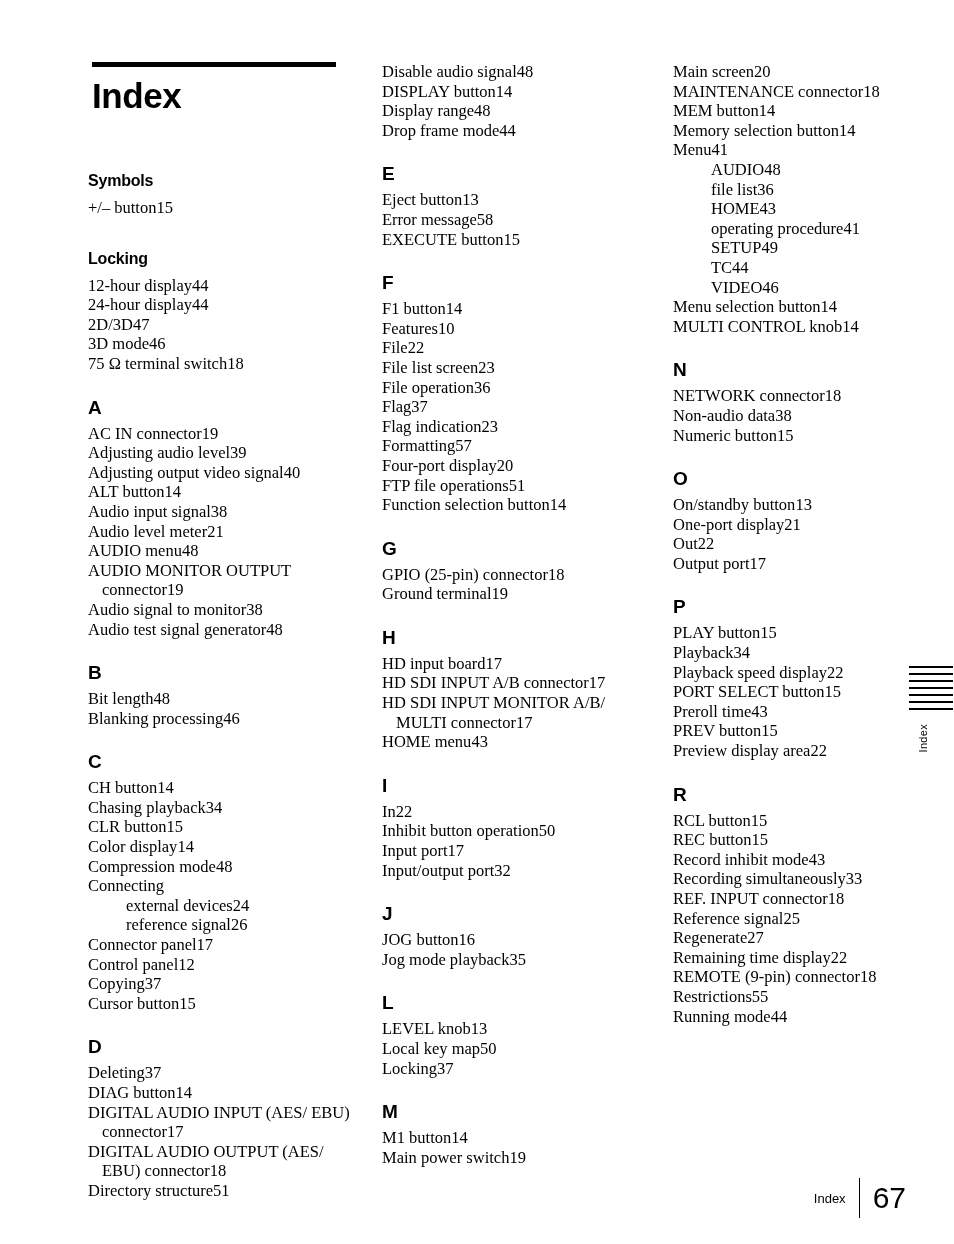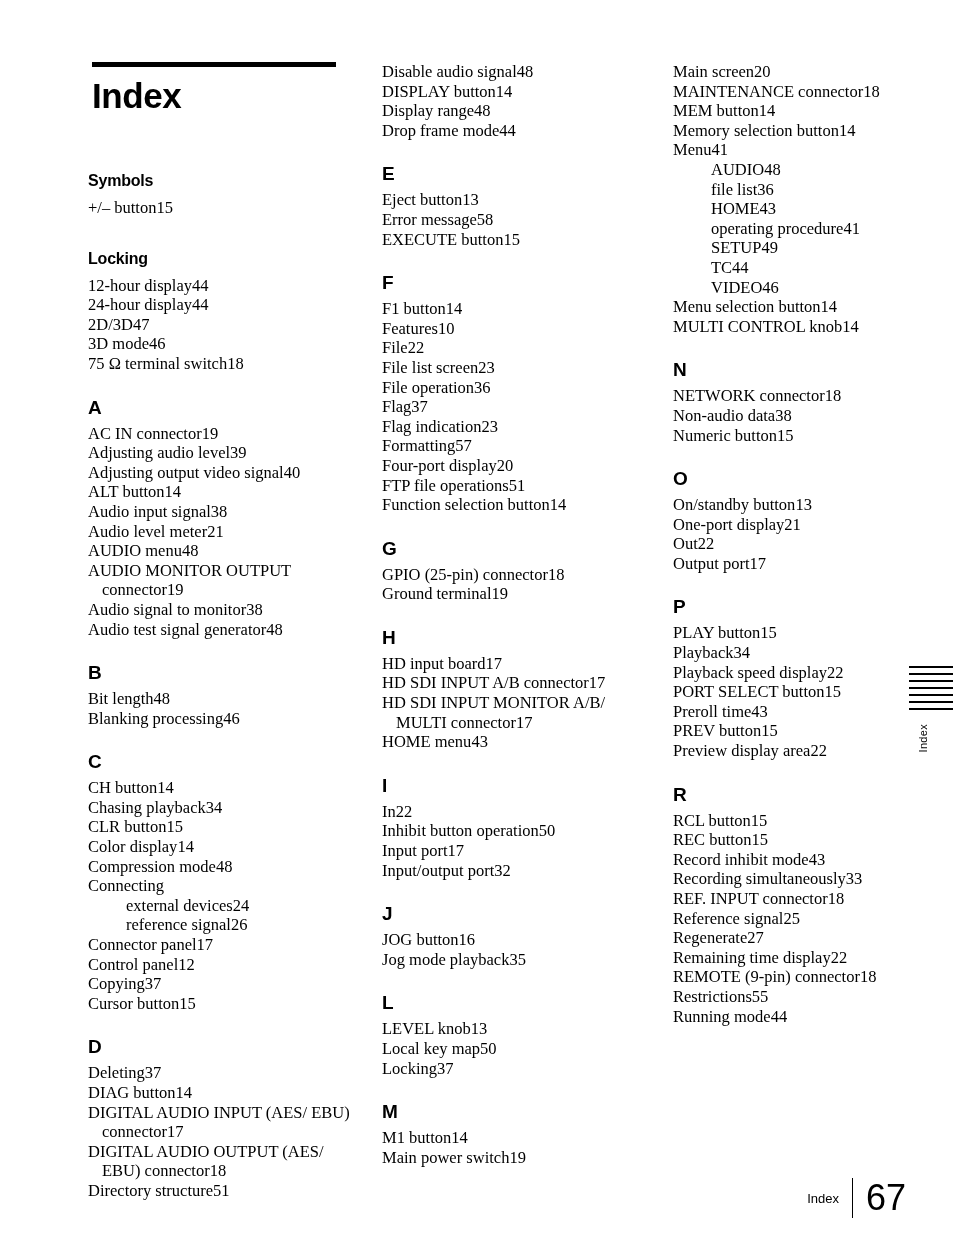--- a/index.html
+++ b/index.html
@@ -146,21 +146,21 @@
     color: #000000;
     padding-right: 13px;
   }
   .footer-rule {
     width: 1px;
     height: 40px;
     background: #000000;
   }
   .footer-pageno {
     font-family: "Liberation Sans", "DejaVu Sans", sans-serif;
-    font-size: 36px;
+    font-size: 30px;
     font-weight: normal;
     color: #000000;
     padding-left: 13px;
     line-height: 30px;
   }
 </style>
 </head>
 <body>
 
 <div class="page">

